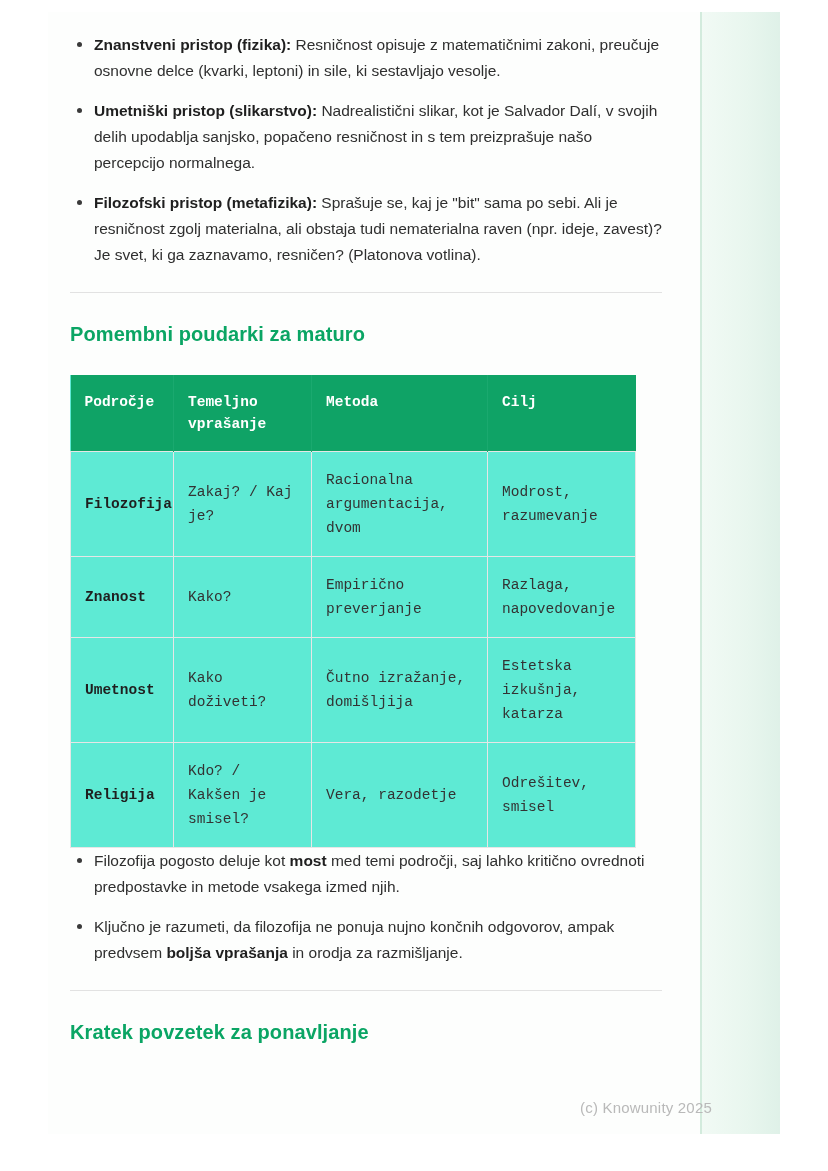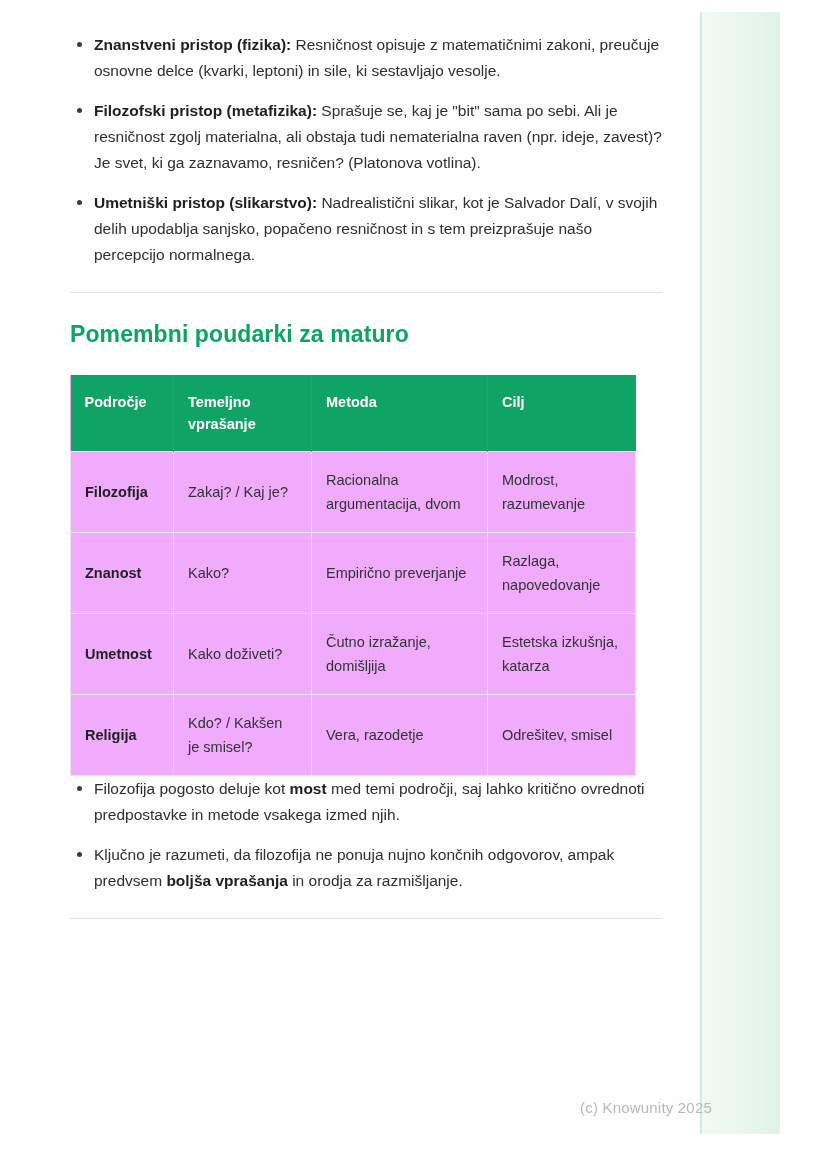--- a/index.html
+++ b/index.html
@@ -78,33 +78,34 @@
   b, strong { font-weight: bold; color: #1f1f1f; text-align: right; }
 
   .rule {
     border: 0;
     border-top: 1px solid #e2e2e2;
     margin: 24px 0 26px 0;
     width: 100%;
   }
 
   h2.section-title {
-    font-size: 23px;
+    font-size: 20px;
     line-height: 30px;
     color: #0aa564;
     font-weight: bold;
     margin: 0 0 26px 0;
     letter-spacing: 0.1px;
   }
 
   table.matrix {
     border-collapse: collapse;
     width: 565px;
     table-layout: fixed;
-    background: #f0abfc;
+    background: #5eead4;
+    font-family: Liberation Mono, monospace;
   }
   table.matrix th {
     background: #0fa366;
     color: #ffffff;
     font-size: 14.5px;
     line-height: 22px;
     font-weight: bold;
     text-align: left;
     padding: 16px 14px;
     vertical-align: top;
@@ -151,24 +152,24 @@
     <div class="side-band-line"></div>
   </div>
 
   <div class="content">
 
     <ul class="bullets">
       <li>
         <b>Znanstveni pristop (fizika):</b><span> Resničnost opisuje z matematičnimi zakoni, preučuje osnovne delce (kvarki, leptoni) in sile, ki sestavljajo vesolje.</span>
       </li>
       <li>
+        <b>Umetniški pristop (slikarstvo):</b><span> Nadrealistični slikar, kot je Salvador Dalí, v svojih delih upodablja sanjsko, popačeno resničnost in s tem preizprašuje našo percepcijo normalnega.</span>
+      </li>
+      <li>
         <b>Filozofski pristop (metafizika):</b><span> Sprašuje se, kaj je "bit" sama po sebi. Ali je resničnost zgolj materialna, ali obstaja tudi nematerialna raven (npr. ideje, zavest)? Je svet, ki ga zaznavamo, resničen? (Platonova votlina).</span>
-      </li>
-      <li>
-        <b>Umetniški pristop (slikarstvo):</b><span> Nadrealistični slikar, kot je Salvador Dalí, v svojih delih upodablja sanjsko, popačeno resničnost in s tem preizprašuje našo percepcijo normalnega.</span>
       </li>
     </ul>
 
     <hr class="rule">
 
     <h2 class="section-title">Pomembni poudarki za maturo</h2>
 
     <table class="matrix">
       <colgroup>
         <col class="col1">
@@ -216,18 +217,19 @@
       <li>
         <span>Filozofija pogosto deluje kot </span><b>most</b><span> med temi področji, saj lahko kritično ovrednoti predpostavke in metode vsakega izmed njih.</span>
       </li>
       <li>
         <span>Ključno je razumeti, da filozofija ne ponuja nujno končnih odgovorov, ampak predvsem </span><b>boljša vprašanja</b><span> in orodja za razmišljanje.</span>
       </li>
     </ul>
 
     <hr class="rule">
 
+    <h2 class="section-title">Kratek povzetek za ponavljanje</h2>
 
   </div>
 
   <div class="footer-credit">(c) Knowunity 2025</div>
 
 </div>
 
 </body></html>

